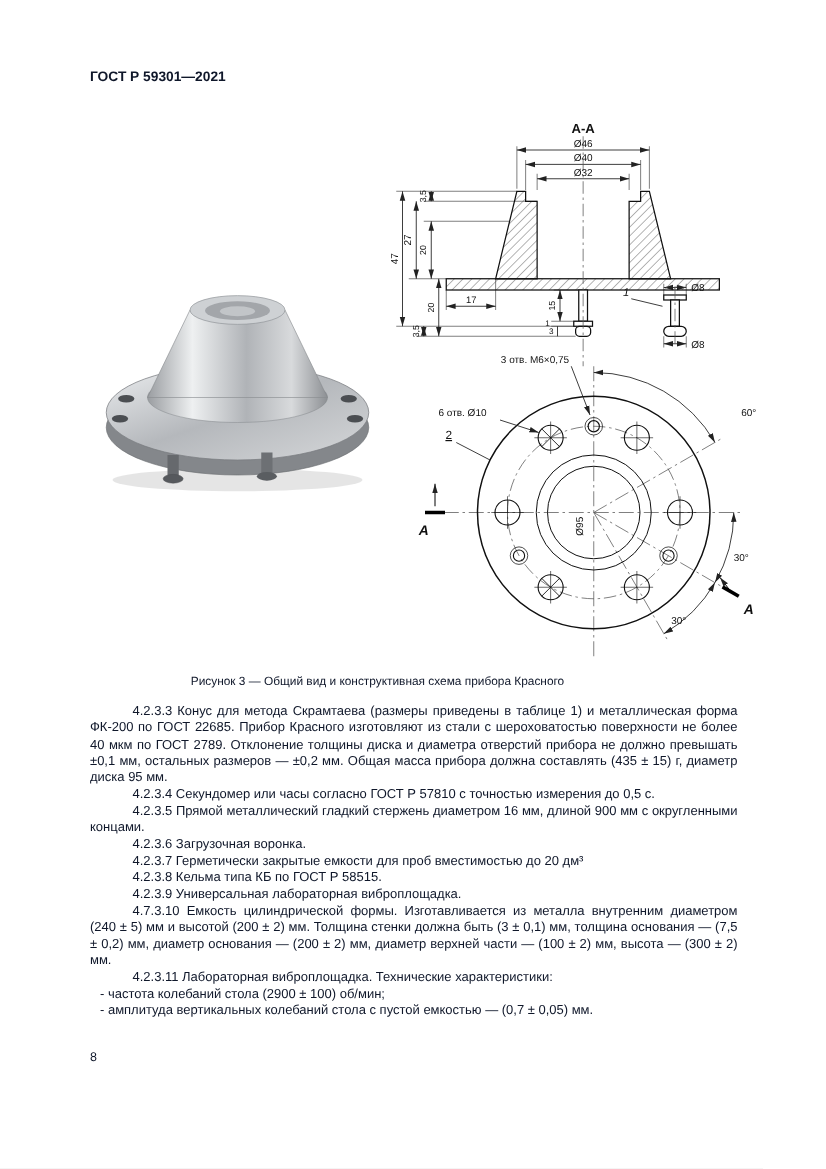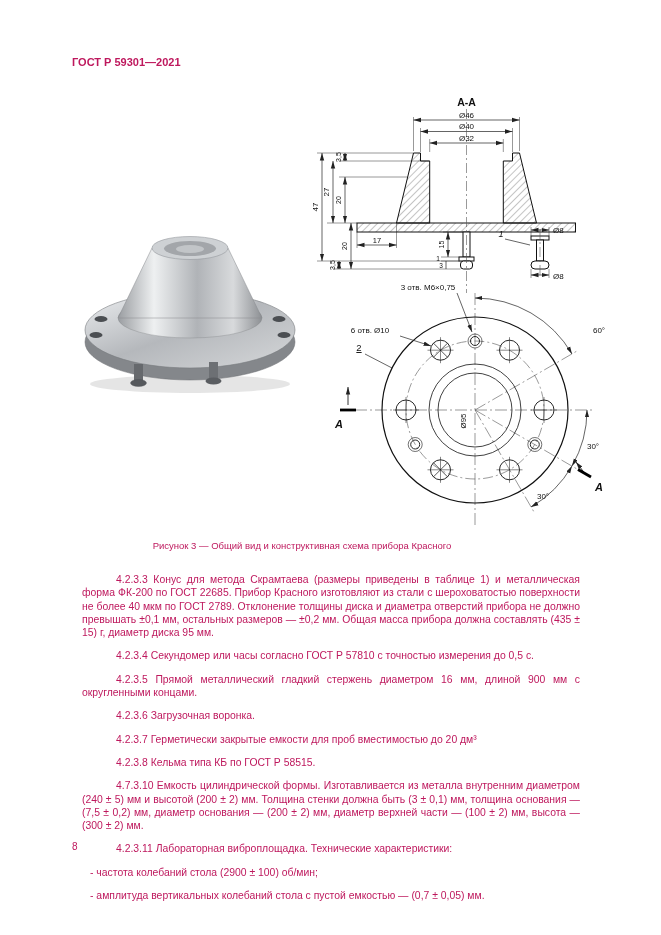--- a/index.html
+++ b/index.html
@@ -1,29 +1,29 @@
 <!DOCTYPE html>
 <html><head>
 <meta charset="utf-8">
 <style>
   html,body{margin:0;padding:0;background:#e8e8e8;}
   .page{
     position:relative;width:661px;height:935px;margin:0 auto;background:#ffffff;
-    font-family:"Liberation Sans",sans-serif;color:#be185d;overflow:hidden;
+    font-family:"Liberation Sans",sans-serif;color:#0f172a;overflow:hidden;
   }
   .doc-header{position:absolute;left:72px;top:56px;font-size:11px;font-weight:bold;}
   .figure-area{position:absolute;left:0;top:88px;width:542px;height:465px;}
   .figure-area svg{position:absolute;}
   .svg-photo{left:68px;top:134px;}
   .svg-section{left:295px;top:5px;}
   .svg-topview{left:310px;top:187px;}
   svg text{font-family:"Liberation Sans",sans-serif;fill:#111;}
   .caption{position:absolute;left:0;top:540px;width:604px;text-align:center;font-size:9.5px;}
   .body-text{position:absolute;left:72px;top:563px;width:518px;font-size:10.4px;line-height:13.3px;text-align:justify;}
-  .body-text p{margin:10px;text-indent:34px;}
+  .body-text p{margin:0;text-indent:34px;}
   .body-text p.dash{text-indent:8px;}
   .page-num{position:absolute;left:72px;top:841px;font-size:10px;}
 </style>
 </head>
 <body>
 
 <div class="page">
 
   <div class="doc-header">ГОСТ Р 59301—2021</div>
 
@@ -229,20 +229,21 @@
 
   <div class="caption">Рисунок 3 — Общий вид и конструктивная схема прибора Красного</div>
 
   <div class="body-text">
     <p>4.2.3.3 Конус для метода Скрамтаева (размеры приведены в таблице 1) и металлическая форма ФК-200 по ГОСТ 22685. Прибор Красного изготовляют из стали с шероховатостью поверхности не более 40 мкм по ГОСТ 2789. Отклонение толщины диска и диаметра отверстий прибора не должно превышать ±0,1 мм, остальных размеров — ±0,2 мм. Общая масса прибора должна составлять (435 ± 15) г, диаметр диска 95 мм.</p>
     <p>4.2.3.4 Секундомер или часы согласно ГОСТ Р 57810 с точностью измерения до 0,5 с.</p>
     <p>4.2.3.5 Прямой металлический гладкий стержень диаметром 16 мм, длиной 900 мм с округленными концами.</p>
     <p>4.2.3.6 Загрузочная воронка.</p>
     <p>4.2.3.7 Герметически закрытые емкости для проб вместимостью до 20 дм³</p>
     <p>4.2.3.8 Кельма типа КБ по ГОСТ Р 58515.</p>
+    <p>4.2.3.9 Универсальная лабораторная виброплощадка.</p>
     <p>4.7.3.10 Емкость цилиндрической формы. Изготавливается из металла внутренним диаметром (240 ± 5) мм и высотой (200 ± 2) мм. Толщина стенки должна быть (3 ± 0,1) мм, толщина основания — (7,5 ± 0,2) мм, диаметр основания — (200 ± 2) мм, диаметр верхней части — (100 ± 2) мм, высота — (300 ± 2) мм.</p>
     <p>4.2.3.11 Лабораторная виброплощадка. Технические характеристики:</p>
     <p class="dash">- частота колебаний стола (2900 ± 100) об/мин;</p>
     <p class="dash">- амплитуда вертикальных колебаний стола с пустой емкостью — (0,7 ± 0,05) мм.</p>
   </div>
 
   <div class="page-num">8</div>
 </div>
 
 </body></html>

